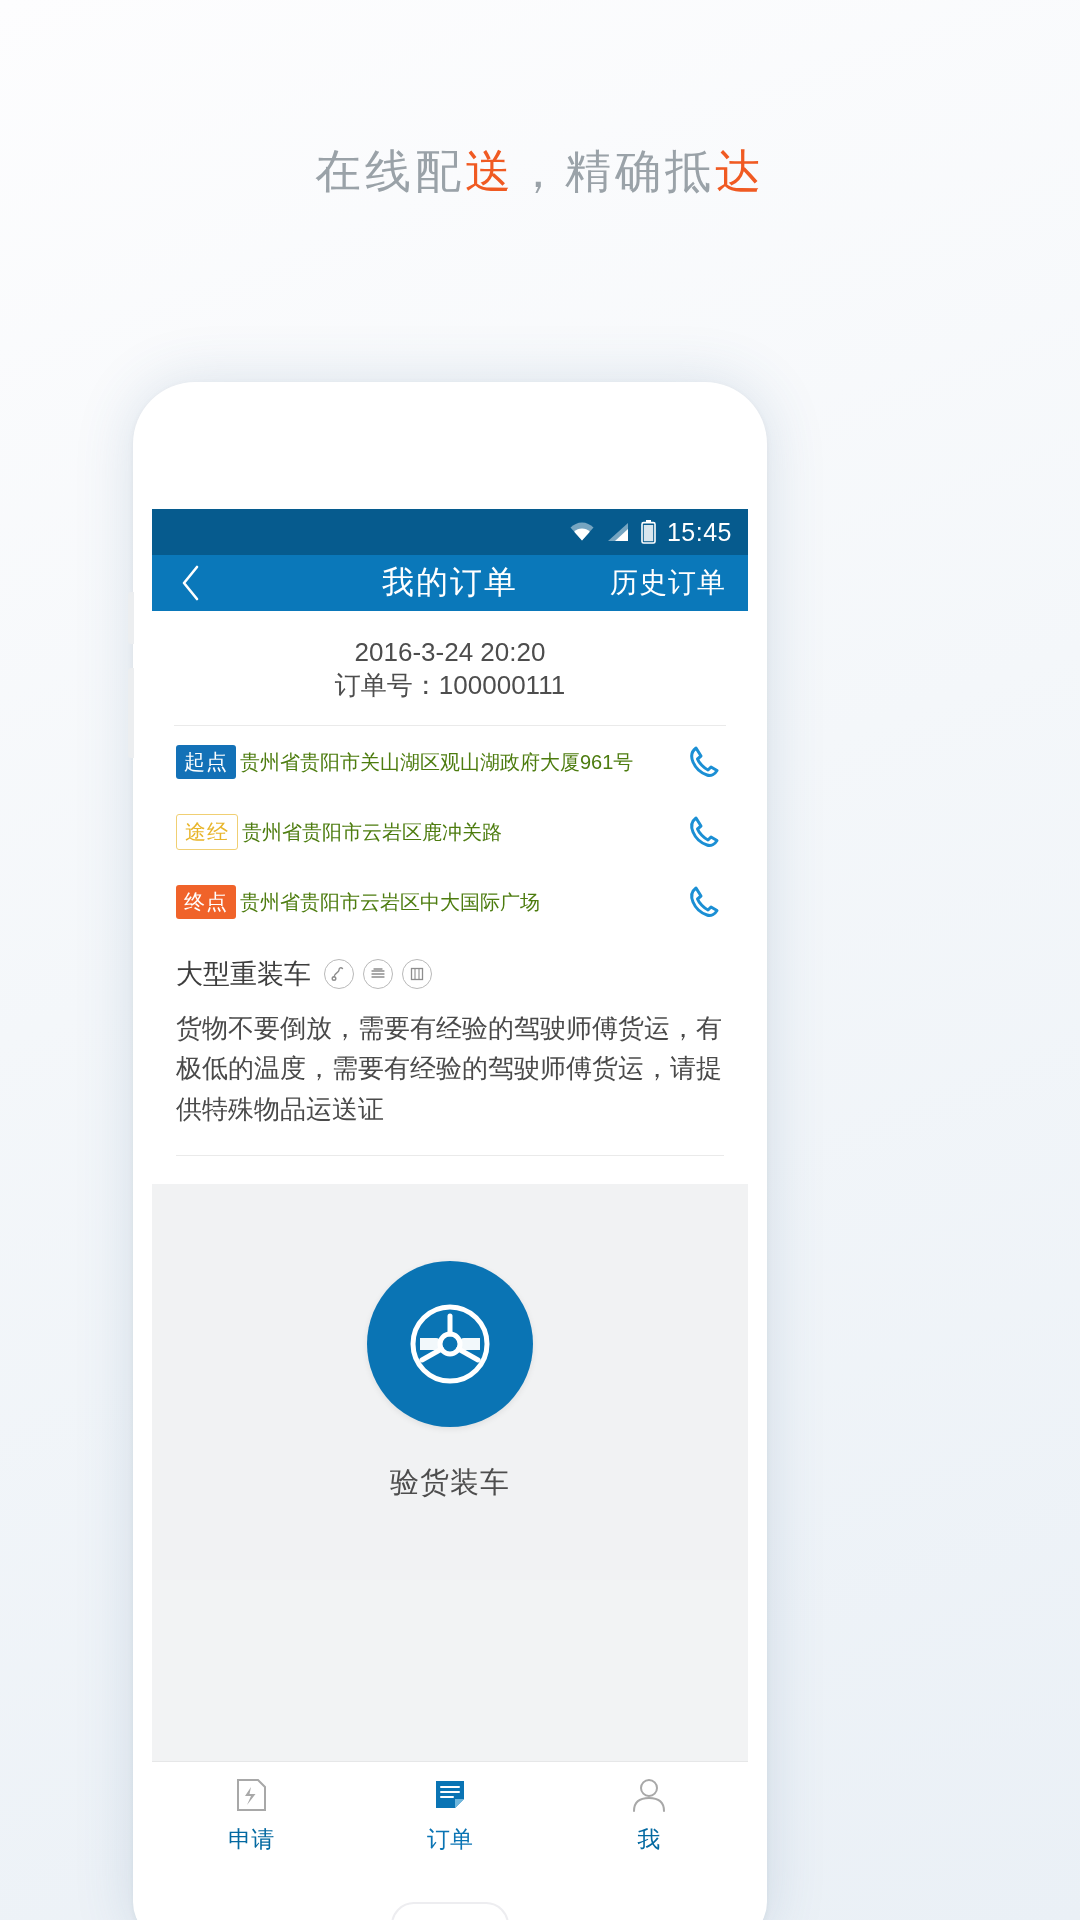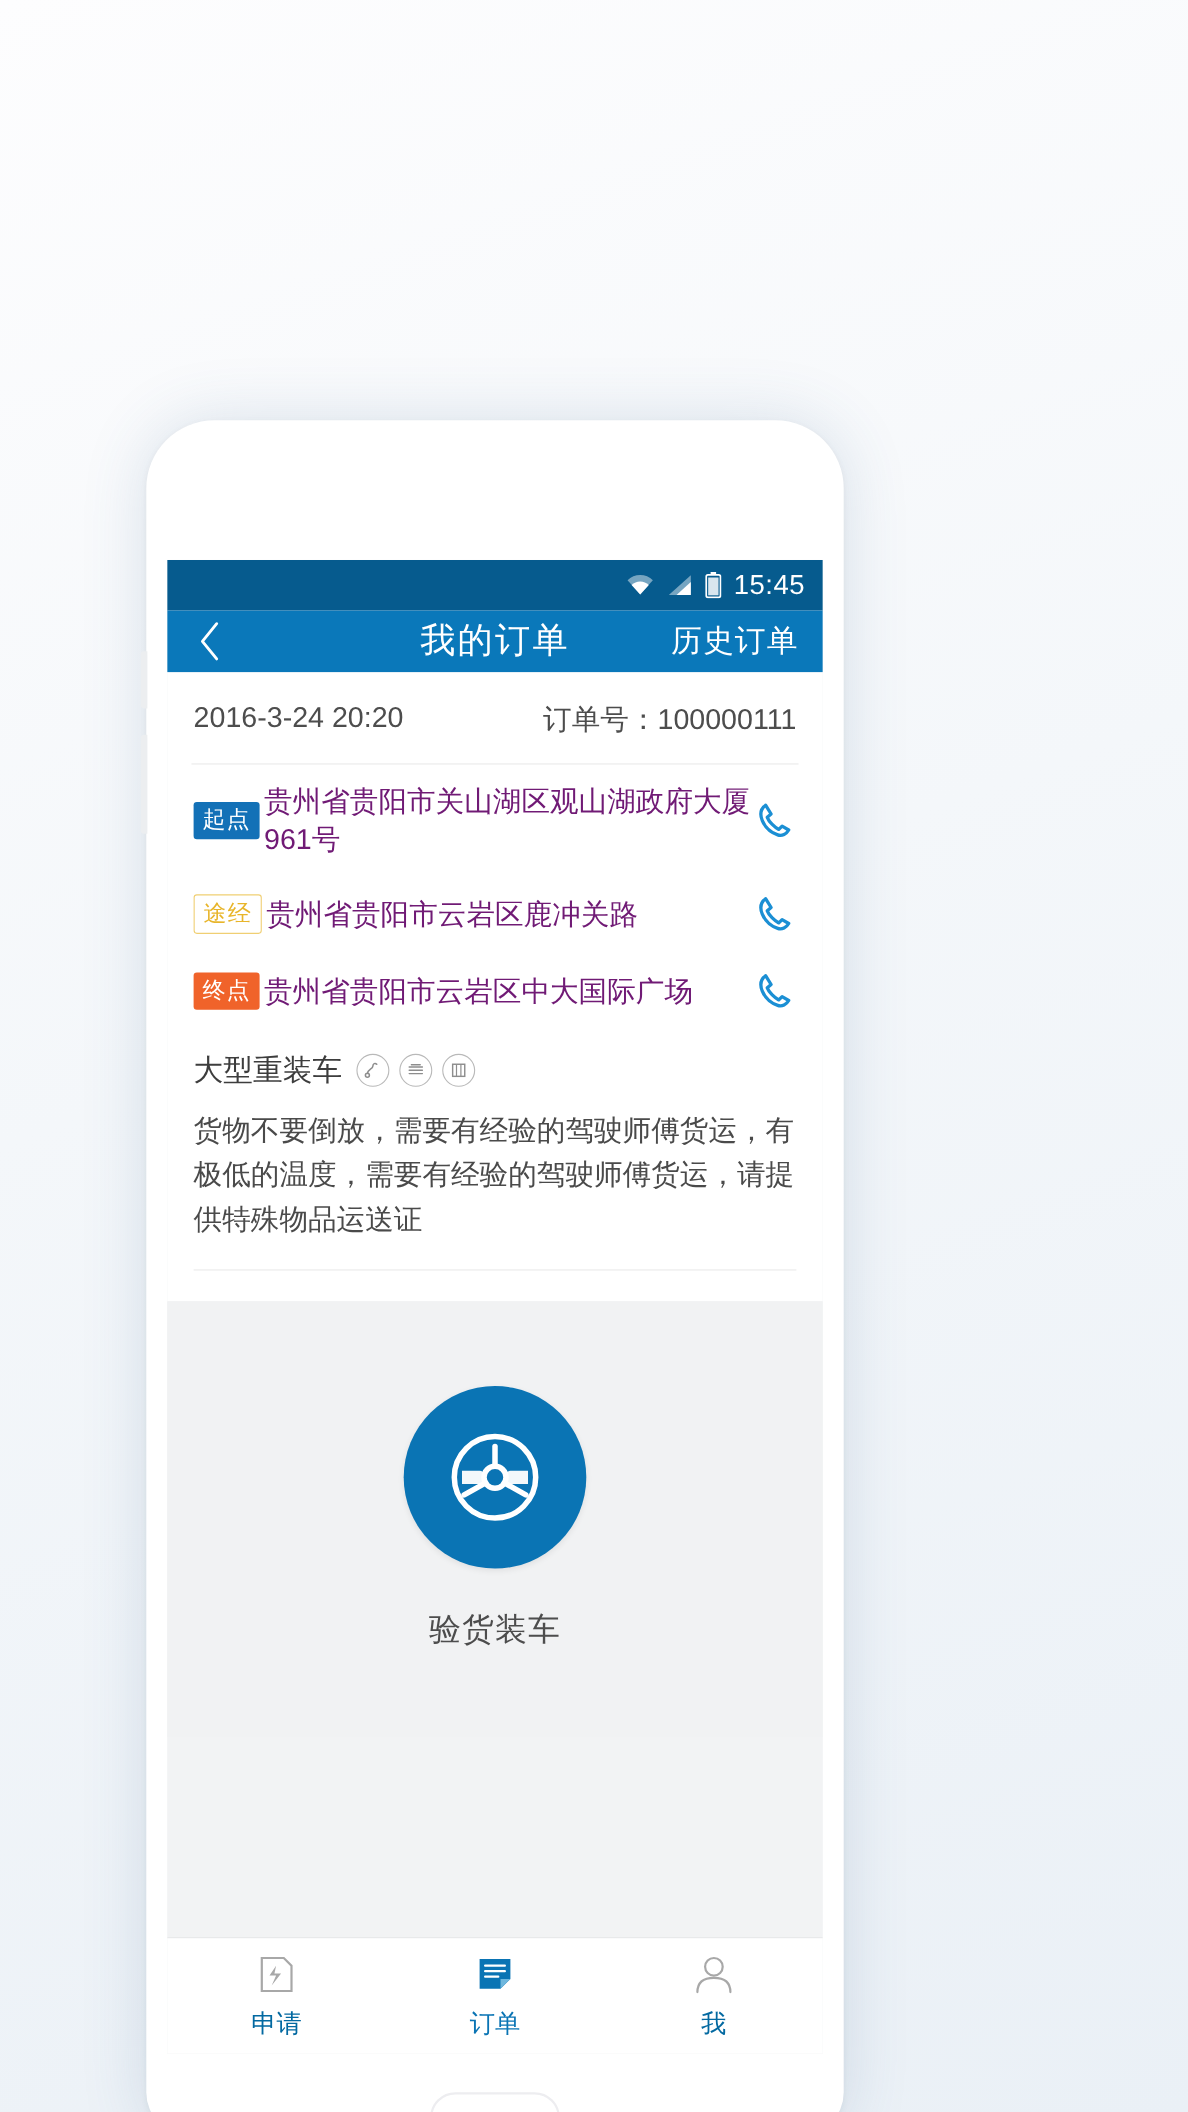--- a/index.html
+++ b/index.html
@@ -83,38 +83,39 @@
     font-size:32px; letter-spacing:2px; pointer-events:none;
   }
   .nav-right {
     margin-left:auto; padding-right:22px; font-size:28px; letter-spacing:1px;
     position:relative; z-index:2;
   }
 
   
   .card { background:#fff; padding:0 22px 28px 22px; }
   .card-top {
-    display:flex; justify-content:space-between; align-items:flex-start;
+    display:flex; justify-content:space-between; align-items:center;
     padding:26px 2px 22px 2px; font-size:26px; color:#4d4d4d;
     border-bottom:1px solid #eaeaea;
+    flex-direction:column;
   }
   .card-top .ono-label { color:#4d4d4d; }
 
   .addr {
     display:flex; align-items:center; padding:16px 2px 14px 2px;
   }
   .badge {
     flex:0 0 auto; font-size:21px; line-height:1;
     padding:6px 8px 7px 8px; border-radius:3px; margin-right:4px;
     letter-spacing:1px;
   }
   .badge.start { background:#1371b7; color:#fff; }
   .badge.via   { background:#fff; color:#e8b52a; border:1px solid #f0cf73; }
   .badge.end   { background:#f0632a; color:#fff; }
-  .addr-text { flex:1 1 auto; font-size:26px; color:#701a75; }
+  .addr-text { flex:1 1 auto; font-size:20px; color:#4d7c0f; }
   .phone-ico { flex:0 0 auto; width:40px; height:40px; }
 
   .vehicle-row {
     display:flex; align-items:center; gap:9px;
     padding:20px 2px 6px 2px;
   }
   .vehicle-name { font-size:27px; color:#3d3d3d; margin-right:4px; }
   .vicon {
     width:30px; height:30px; border:1px solid #b9b9b9; border-radius:50%;
     display:flex; align-items:center; justify-content:center;
@@ -156,20 +157,21 @@
     align-items:center; justify-content:center; gap:8px;
     color:#0369a1; font-size:23px;
   }
   .tab.active { color:#0a74b4; }
   .tab-ico { height:42px; display:flex; align-items:center; }
 </style>
 </head>
 <body>
 
 <div class="promo">
+  <div class="promo-sub"><span>在线配</span><span class="hl">送</span><span>，精确抵</span><span class="hl">达</span></div>
 </div>
 
 <div class="phone">
 
   <div class="speaker-row">
     <div class="grille"></div>
     <div class="cam"></div>
     <div class="cam"></div>
   </div>
 

